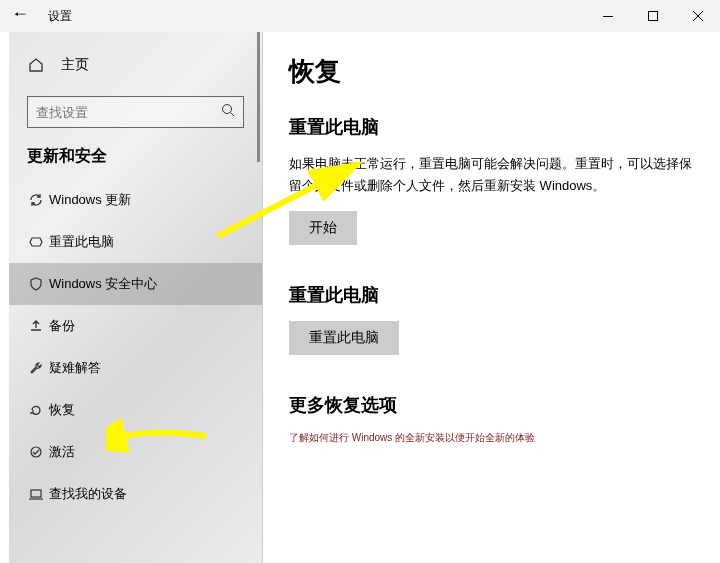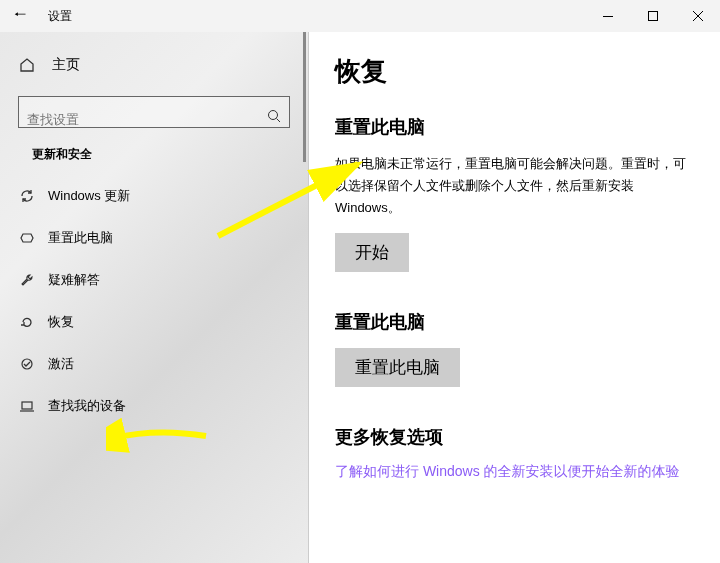--- a/index.html
+++ b/index.html
@@ -43,60 +43,61 @@
       display: flex;
       align-items: center;
       justify-content: center;
       font-size: 11px;
     }
     .container {
       display: flex;
       height: calc(100% - 32px);
     }
     .sidebar {
-      width: 309px;
+      width: 254px;
       background: linear-gradient(135deg, #e8e8e8 0%, #f0f0f0 30%, #d8d8d8 60%, #ececec 100%);
       padding-top: 16px;
       border-right: 1px solid #ccc;
       position: relative;
+      margin-left: 9px;
     }
     .home-row {
       display: flex;
       align-items: center;
       padding: 8px 18px;
       font-size: 14px;
       gap: 16px;
     }
     .search-box {
       margin: 14px 18px 18px 18px;
       height: 32px;
       border: 1px solid #666;
       display: flex;
-      align-items: flex-end;
+      align-items: center;
       padding: 0 8px;
       background: rgba(255,255,255,0.3);
     }
     .search-box input {
       flex: 1;
       border: none;
       background: transparent;
       outline: none;
       font-size: 13px;
     }
     .section-title {
-      padding: 0 18px 12px 32px;
-      font-size: 12px;
+      padding: 0 18px 12px 18px;
+      font-size: 16px;
       font-weight: bold;
     }
     .nav-item {
       display: flex;
       align-items: center;
       padding: 12px 18px;
       font-size: 13px;
-      gap: 12px;
+      gap: 4px;
       cursor: pointer;
     }
     .nav-item.selected {
       background: rgba(120, 120, 120, 0.35);
     }
     .nav-icon {
       width: 18px;
       height: 18px;
       display: flex;
       align-items: center;
@@ -122,28 +123,28 @@
     .desc {
       font-size: 13px;
       line-height: 1.7;
       margin-bottom: 14px;
       color: #000000;
     }
     .gray-btn {
       display: inline-block;
       background: #ccc;
       padding: 8px 20px;
-      font-size: 17px;
+      font-size: 14px;
       border: none;
       cursor: pointer;
       margin-bottom: 30px;
     }
     .link {
-      color: #8b5cf6;
-      font-size: 14px;
+      color: #7f1d1d;
+      font-size: 10px;
       cursor: pointer;
     }
     .arrow {
       position: absolute;
       pointer-events: none;
       z-index: 10;
     }
     .scroll-indicator {
       position: absolute;
       right: 2px;
@@ -215,21 +216,37 @@
 
     <div class="nav-item">
       <span class="nav-icon">
         <svg width="16" height="16" viewBox="0 0 16 16">
             <path d="M4 4 L12 4 L14 8 L12 12 L4 12 L2 8 Z" fill="none" stroke="#333" stroke-width="1.2"></path>
           </svg>
       </span>
       <span>重置此电脑</span>
     </div>
 
-
+    <div class="nav-item selected">
+      <span class="nav-icon">
+        <svg width="16" height="16" viewBox="0 0 16 16">
+            <path d="M8 2 L13 4 L13 8 C13 11 10 13 8 14 C6 13 3 11 3 8 L3 4 Z" fill="none" stroke="#333" stroke-width="1.2"></path>
+          </svg>
+      </span>
+      <span>Windows 安全中心</span>
+    </div>
+
+    <div class="nav-item">
+      <span class="nav-icon">
+        <svg width="16" height="16" viewBox="0 0 16 16">
+            <path d="M8 3 L8 10 M5 6 L8 3 L11 6 M3 12 L13 12" fill="none" stroke="#333" stroke-width="1.3"></path>
+          </svg>
+      </span>
+      <span>备份</span>
+    </div>
 
     <div class="nav-item">
       <span class="nav-icon">
         <svg width="16" height="16" viewBox="0 0 16 16">
             <path d="M11 3 A3 3 0 0 0 8 7 L3 12 L4 13 L9 8 A3 3 0 0 0 13 5 L11 7 L9 5 Z" fill="none" stroke="#333" stroke-width="1.1"></path>
           </svg>
       </span>
       <span>疑难解答</span>
     </div>
 

